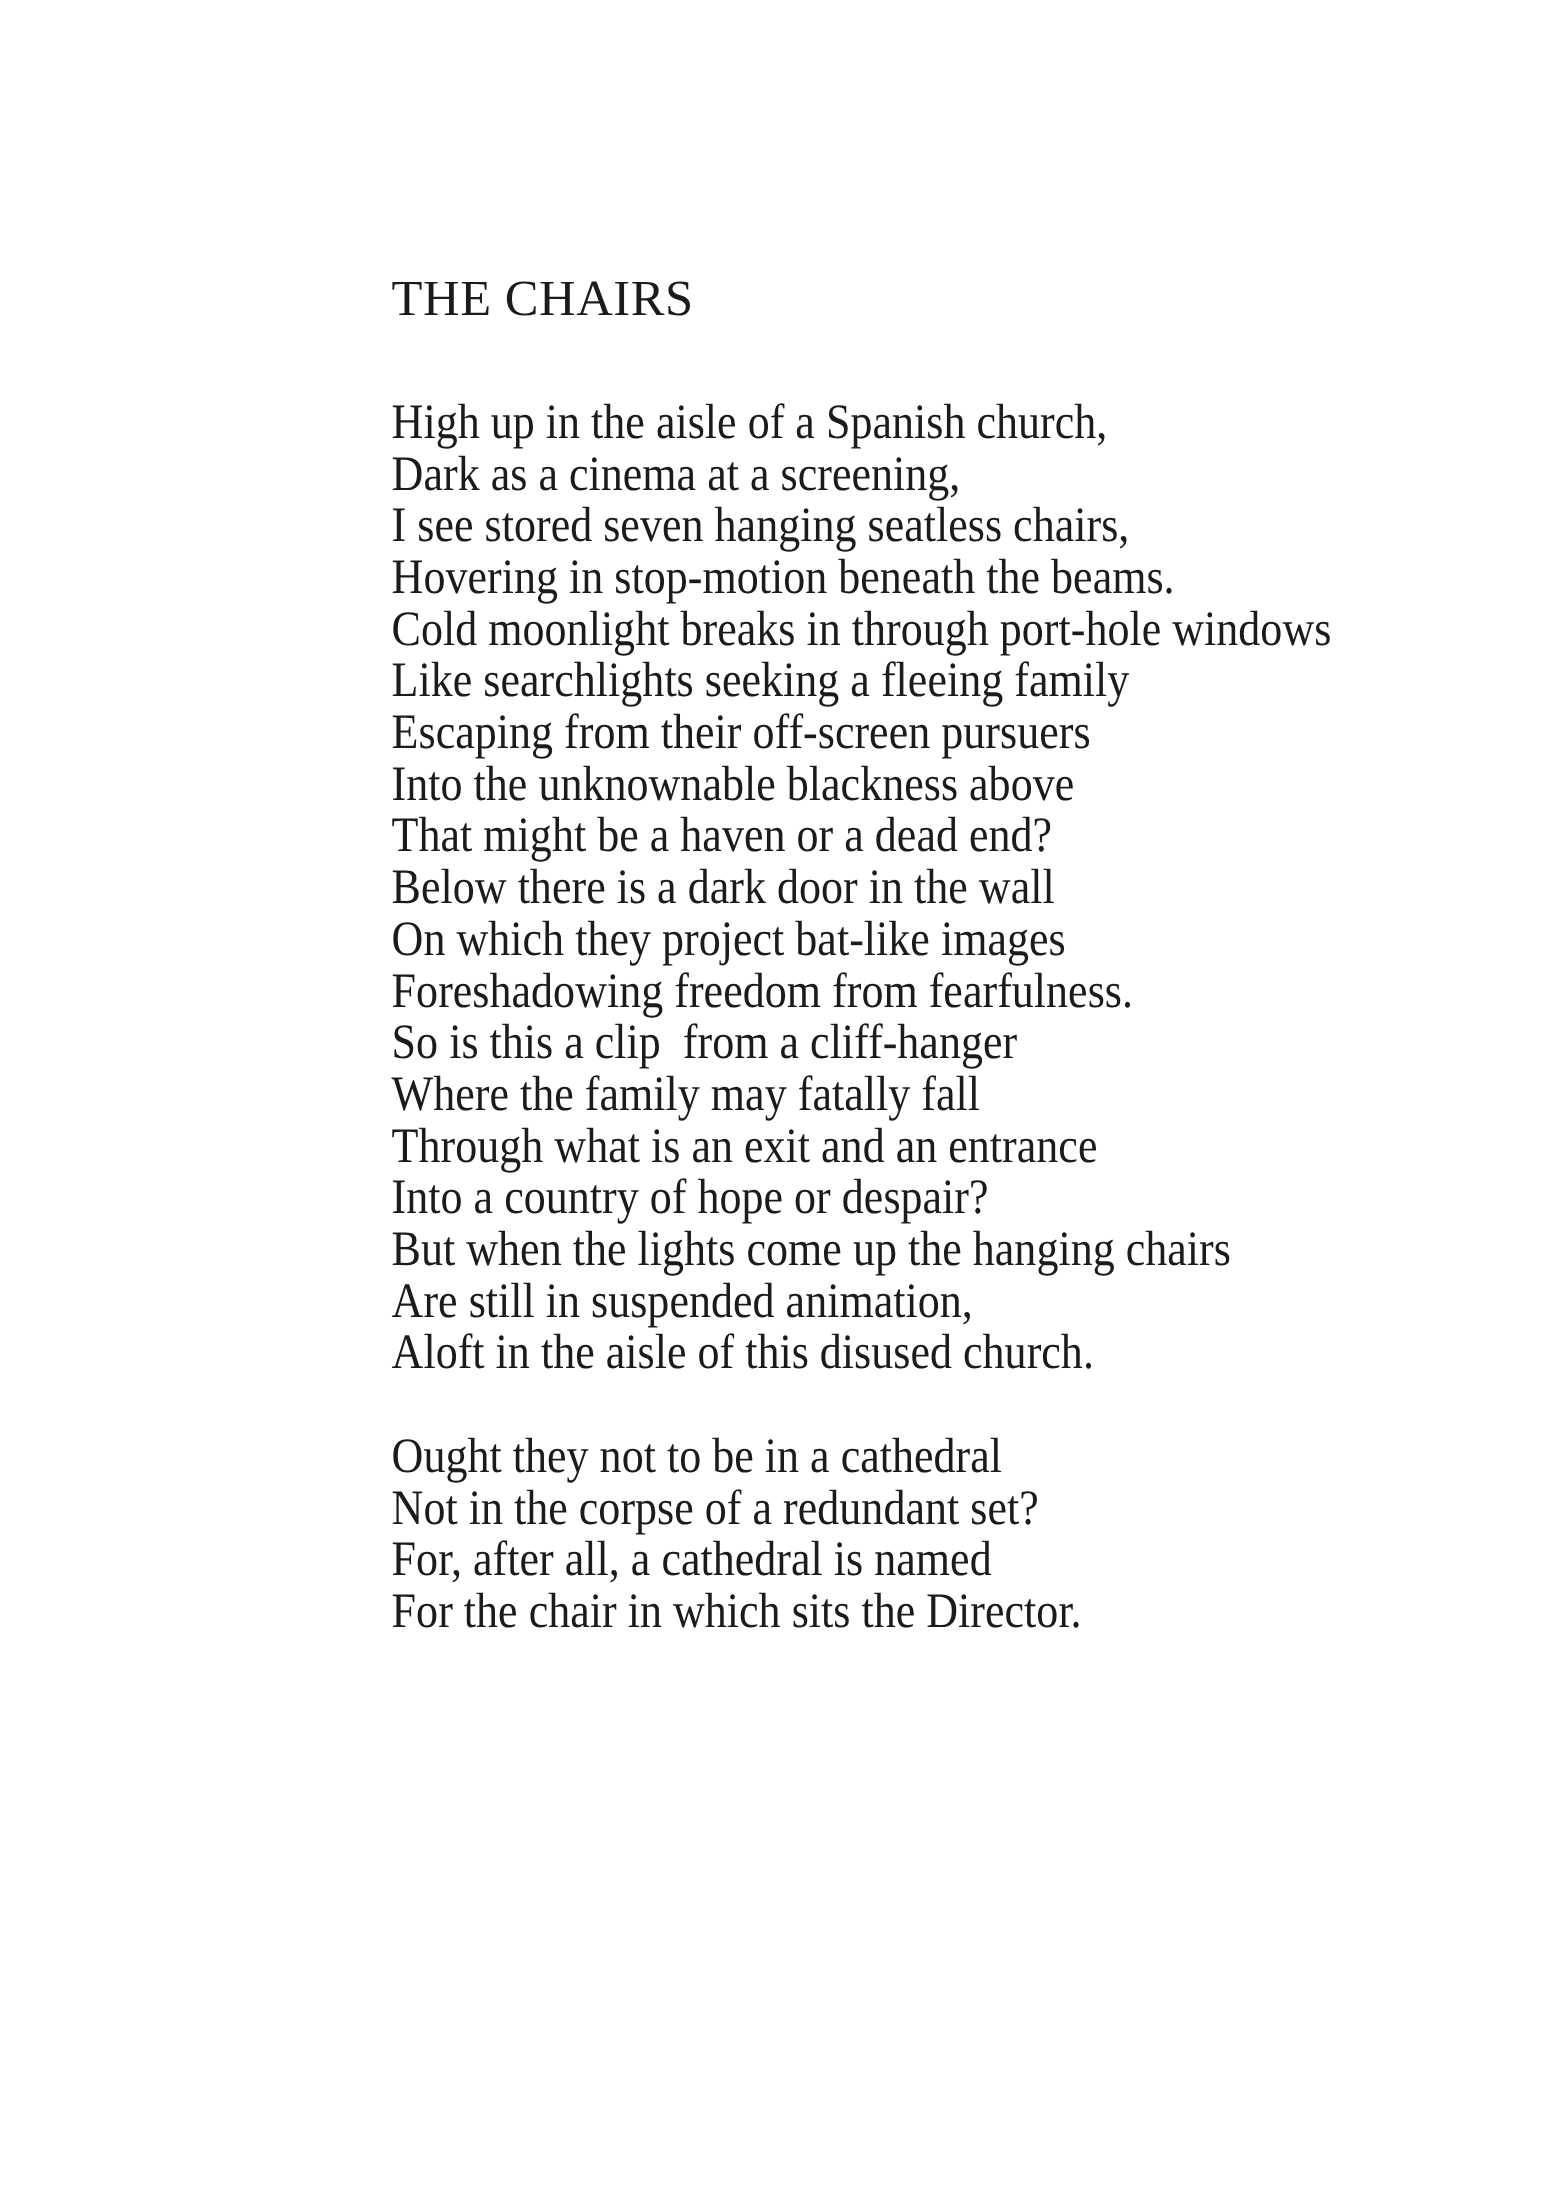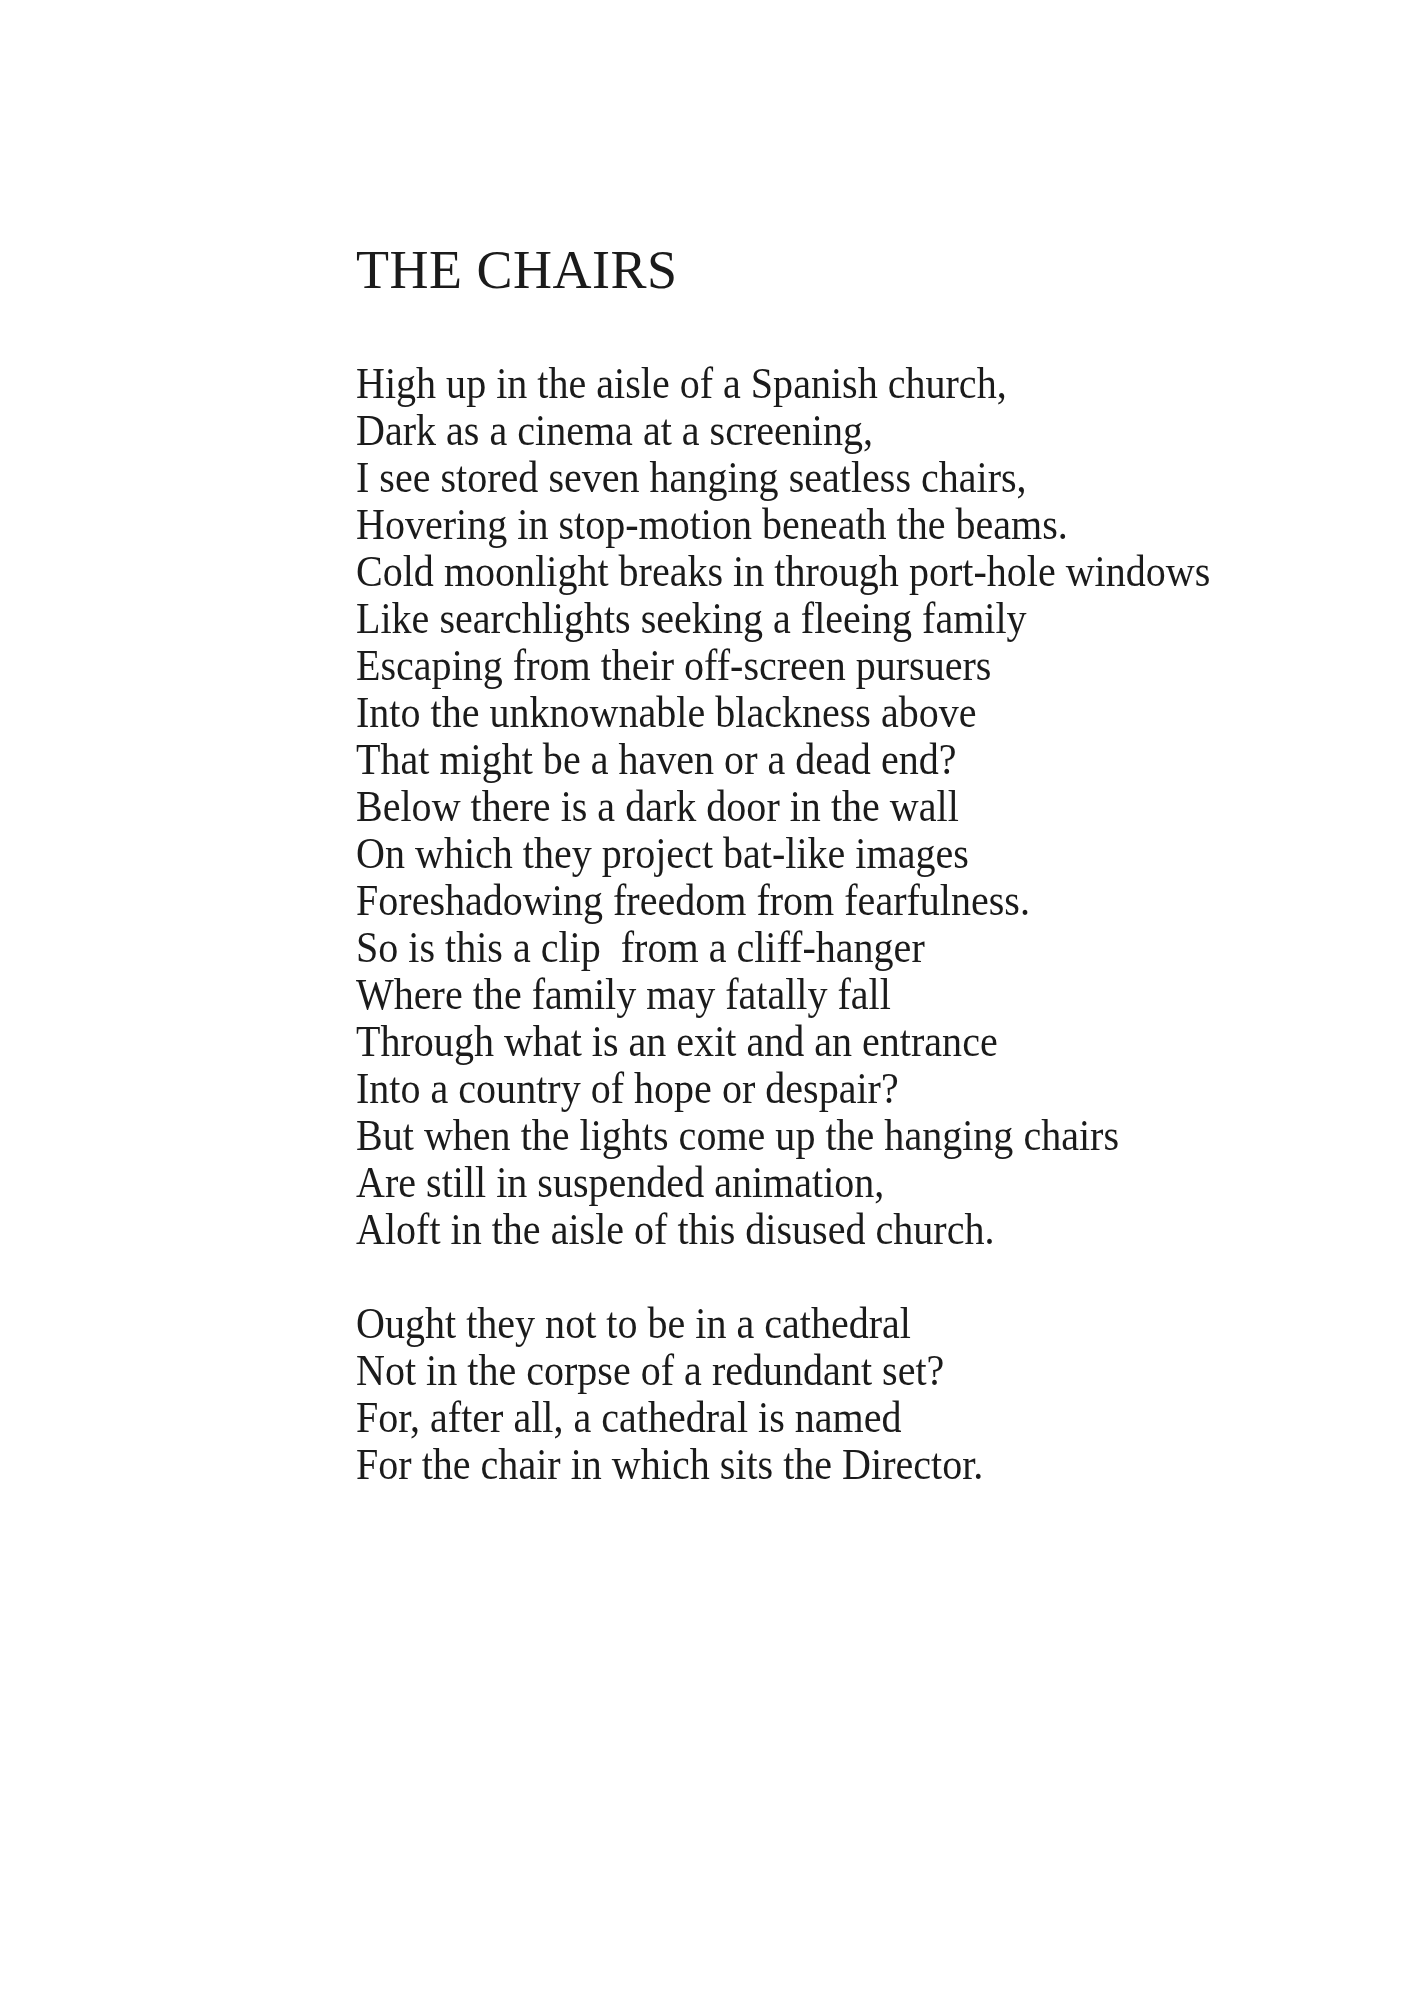--- a/index.html
+++ b/index.html
@@ -19,21 +19,21 @@
     position: absolute;
     inset: 0;
     background: #ffffff;
   }
   .poem {
     position: absolute;
     left: 356px;
     top: 247px;
   }
   .poem-title {
-    font-size: 54px;
+    font-size: 46px;
     line-height: 47px;
     letter-spacing: 0.5px;
     margin: 0 0 66px 0;
     font-weight: normal;
     white-space: pre;
   }
   .stanza {
     font-size: 45px;
     line-height: 47px;
     transform: scaleX(0.89);

